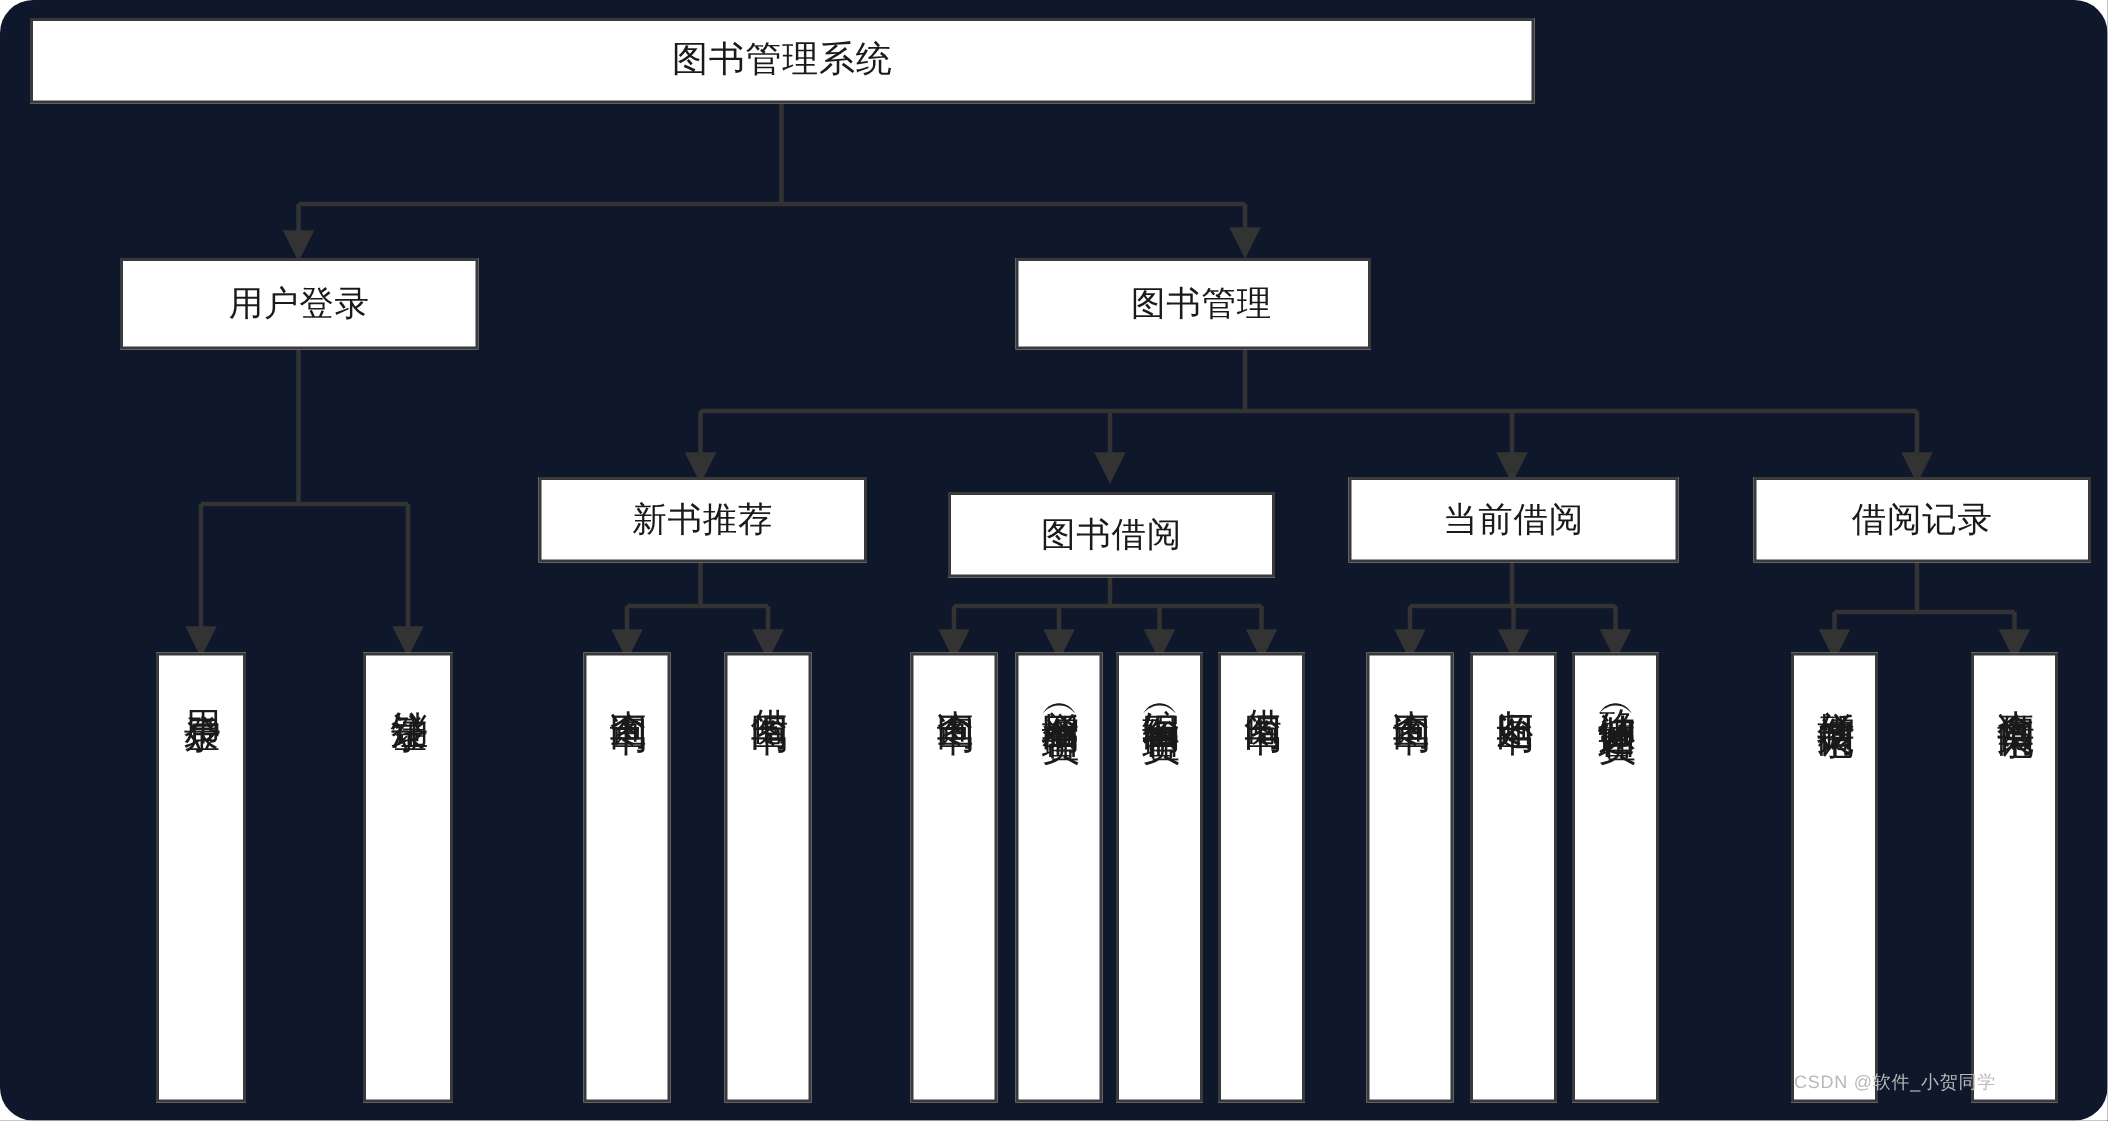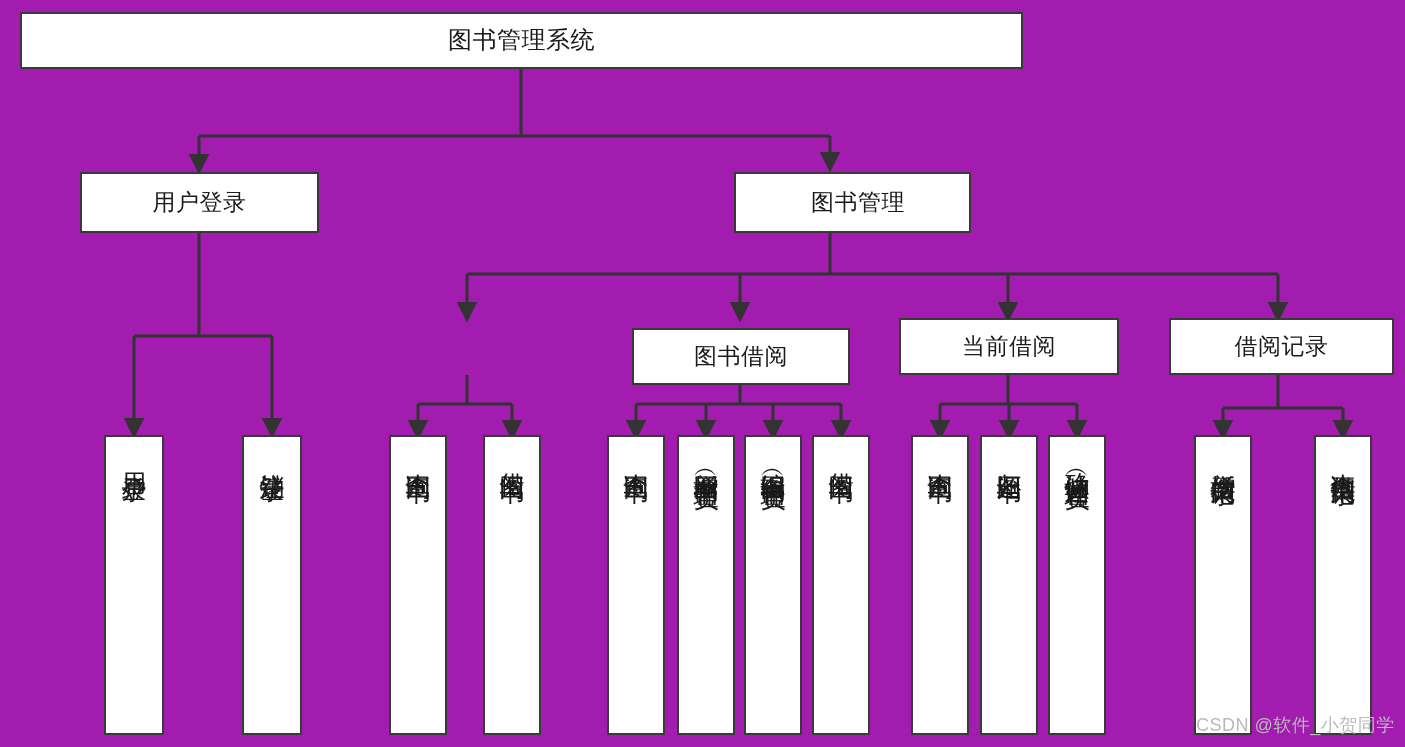--- a/index.html
+++ b/index.html
@@ -7,22 +7,23 @@
     padding: 0;
     background: #ffffff;
   }
   body {
     font-family: "Liberation Sans", "DejaVu Sans", sans-serif;
   }
   #canvas {
     position: relative;
     width: 1405px;
     height: 747px;
-    background: #a21caf;
+    background: #0f172a;
     overflow: hidden;
+    border-radius: 22px;
   }
   svg.wires {
     position: absolute;
     left: 0;
     top: 0;
     width: 1405px;
     height: 747px;
     pointer-events: none;
   }
   .node {
@@ -59,21 +60,21 @@
     writing-mode: vertical-rl;
     text-orientation: upright;
     font-size: 25px;
     line-height: 1.0;
     letter-spacing: 2px;
   }
   .watermark {
     position: absolute;
     left: 1196px;
     top: 713px;
-    font-size: 18px;
+    font-size: 12px;
     color: #b9b9b9;
     white-space: nowrap;
     z-index: 5;
     letter-spacing: 0.5px;
   }
 </style>
 </head>
 <body>
 
 <div id="canvas">
@@ -128,24 +129,27 @@
     </g>
   </svg>
 
   <div class="node root h-node" style="left:20px; top:12px; width:1003px; height:57px;">
     <span class="node-label">图书管理系统</span>
   </div>
 
   <div class="node h-node" style="left:80px; top:172px; width:239px; height:61px;">
     <span class="node-label">用户登录</span>
   </div>
-  <div class="node h-node" style="left:734px; top:172px; width:237px; height:61px;padding-left:11px;">
+  <div class="node h-node" style="left:677px; top:172px; width:237px; height:61px;padding-left:11px;">
     <span class="node-label">图书管理</span>
   </div>
 
+  <div class="node h-node" style="left:359px; top:318px; width:219px; height:57px;">
+    <span class="node-label">新书推荐</span>
+  </div>
   <div class="node h-node" style="left:632px; top:328px; width:218px; height:57px;">
     <span class="node-label">图书借阅</span>
   </div>
   <div class="node h-node" style="left:899px; top:318px; width:220px; height:57px;justify-content:center;">
     <span class="node-label">当前借阅</span>
   </div>
   <div class="node h-node" style="left:1169px; top:318px; width:225px; height:57px;">
     <span class="node-label">借阅记录</span>
   </div>
 

